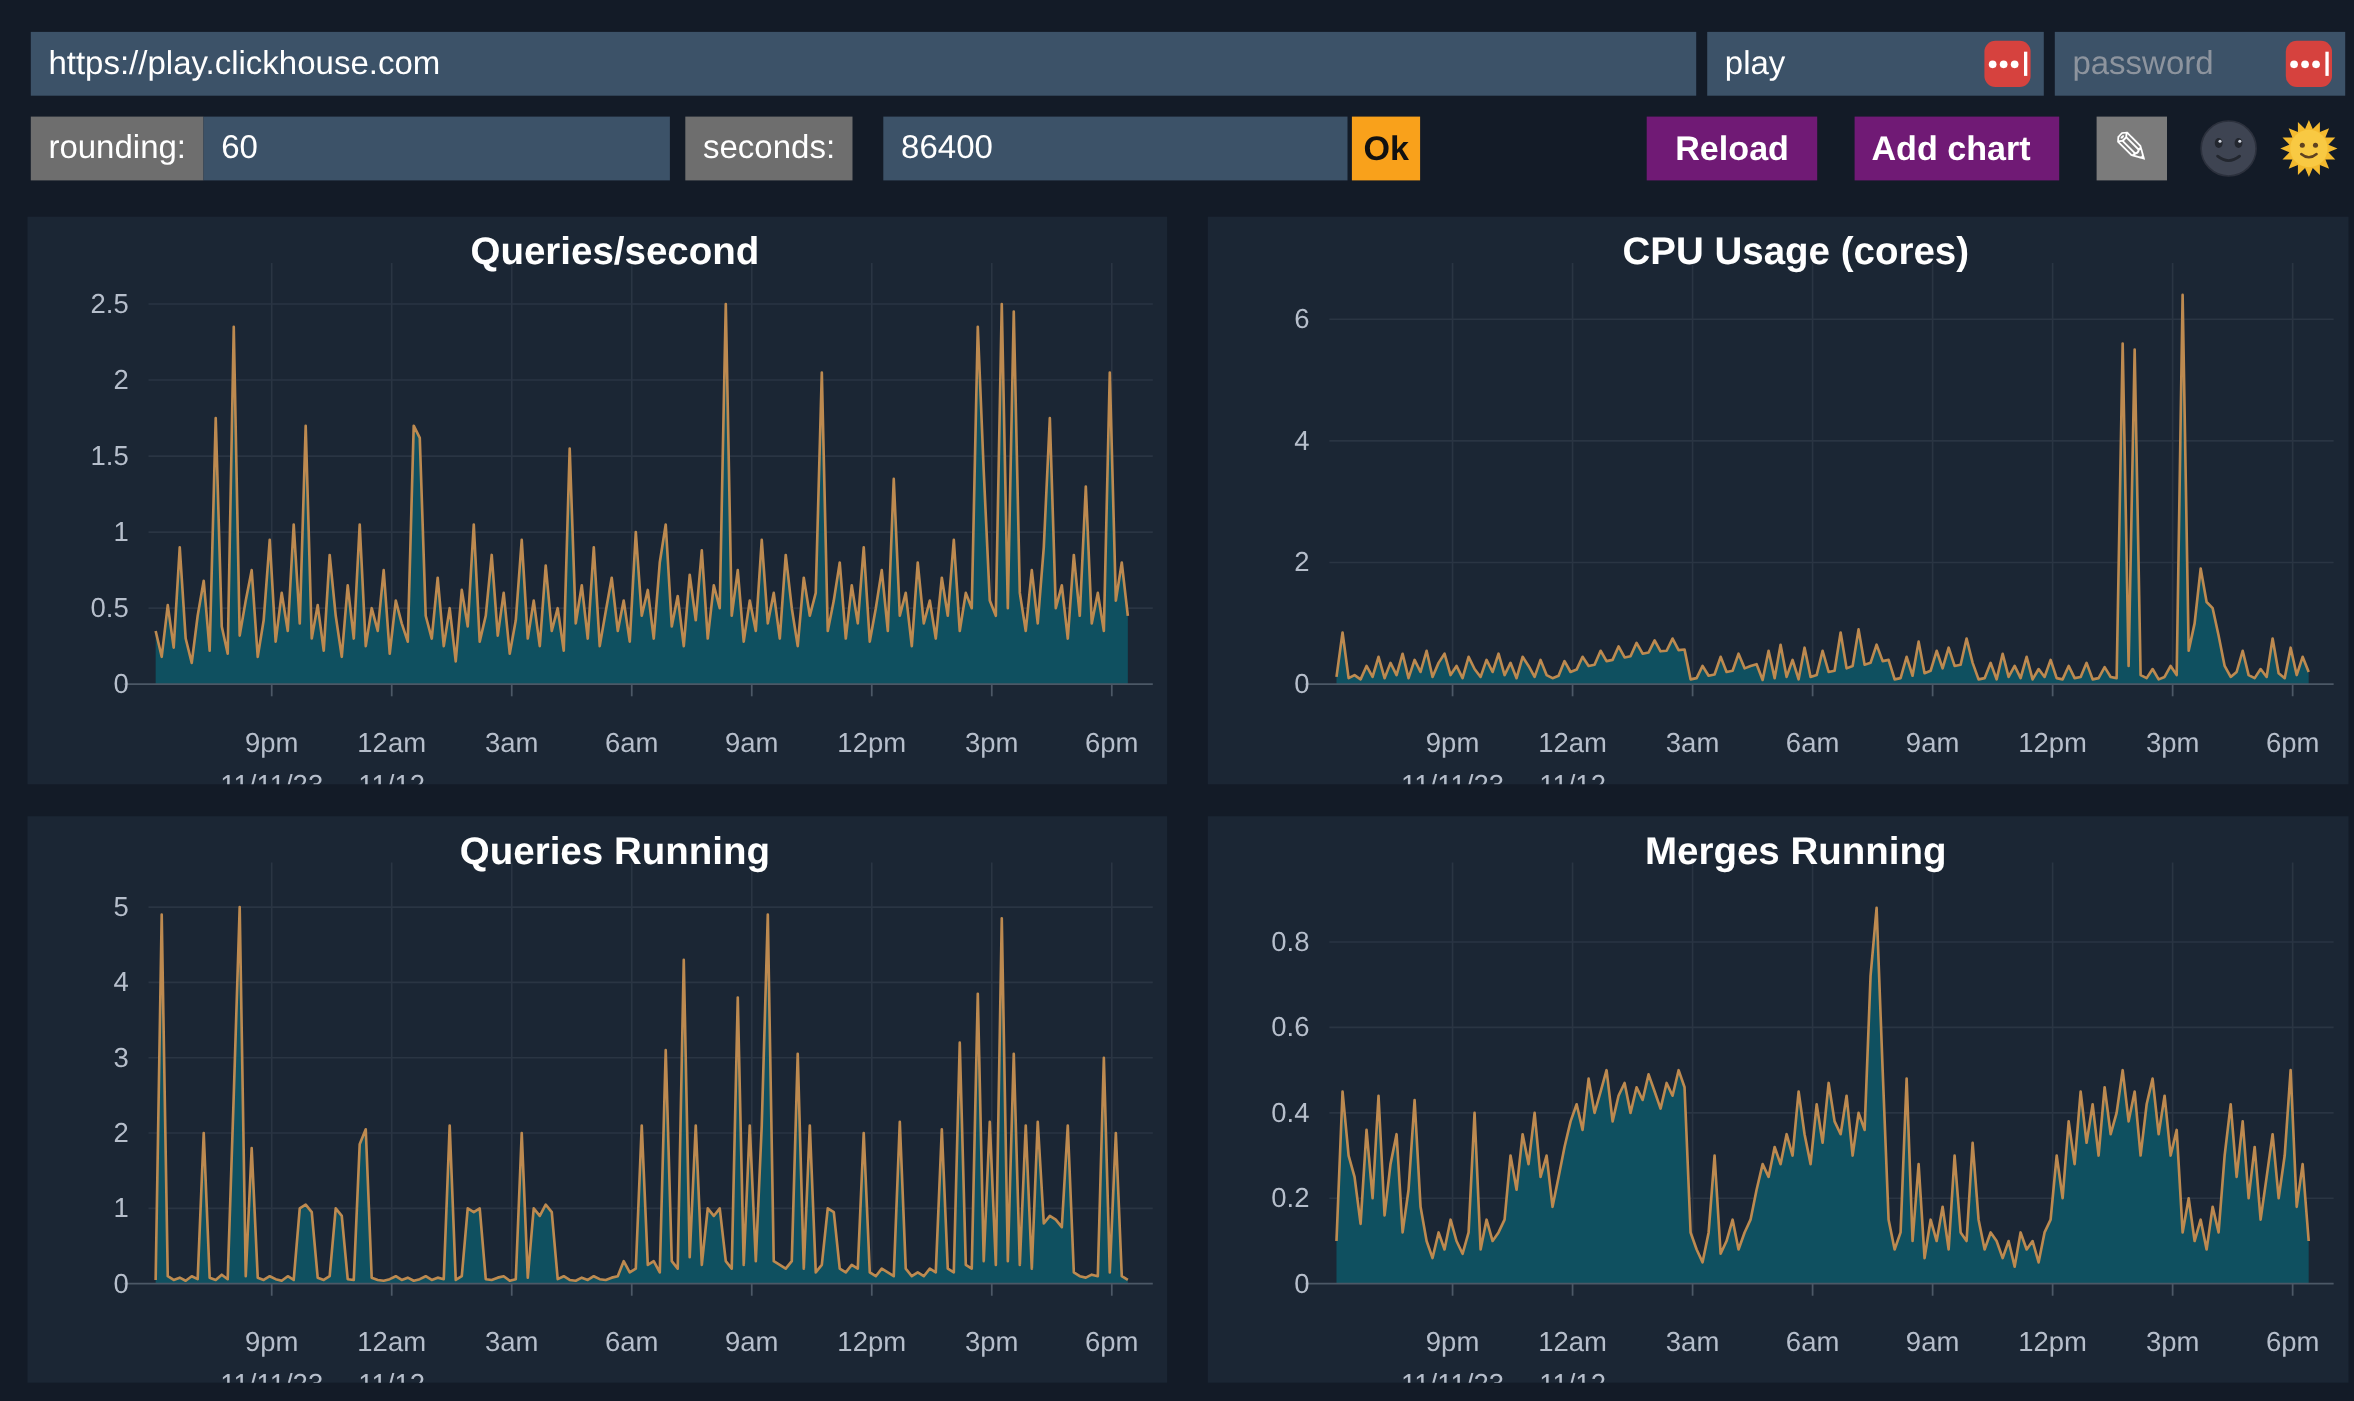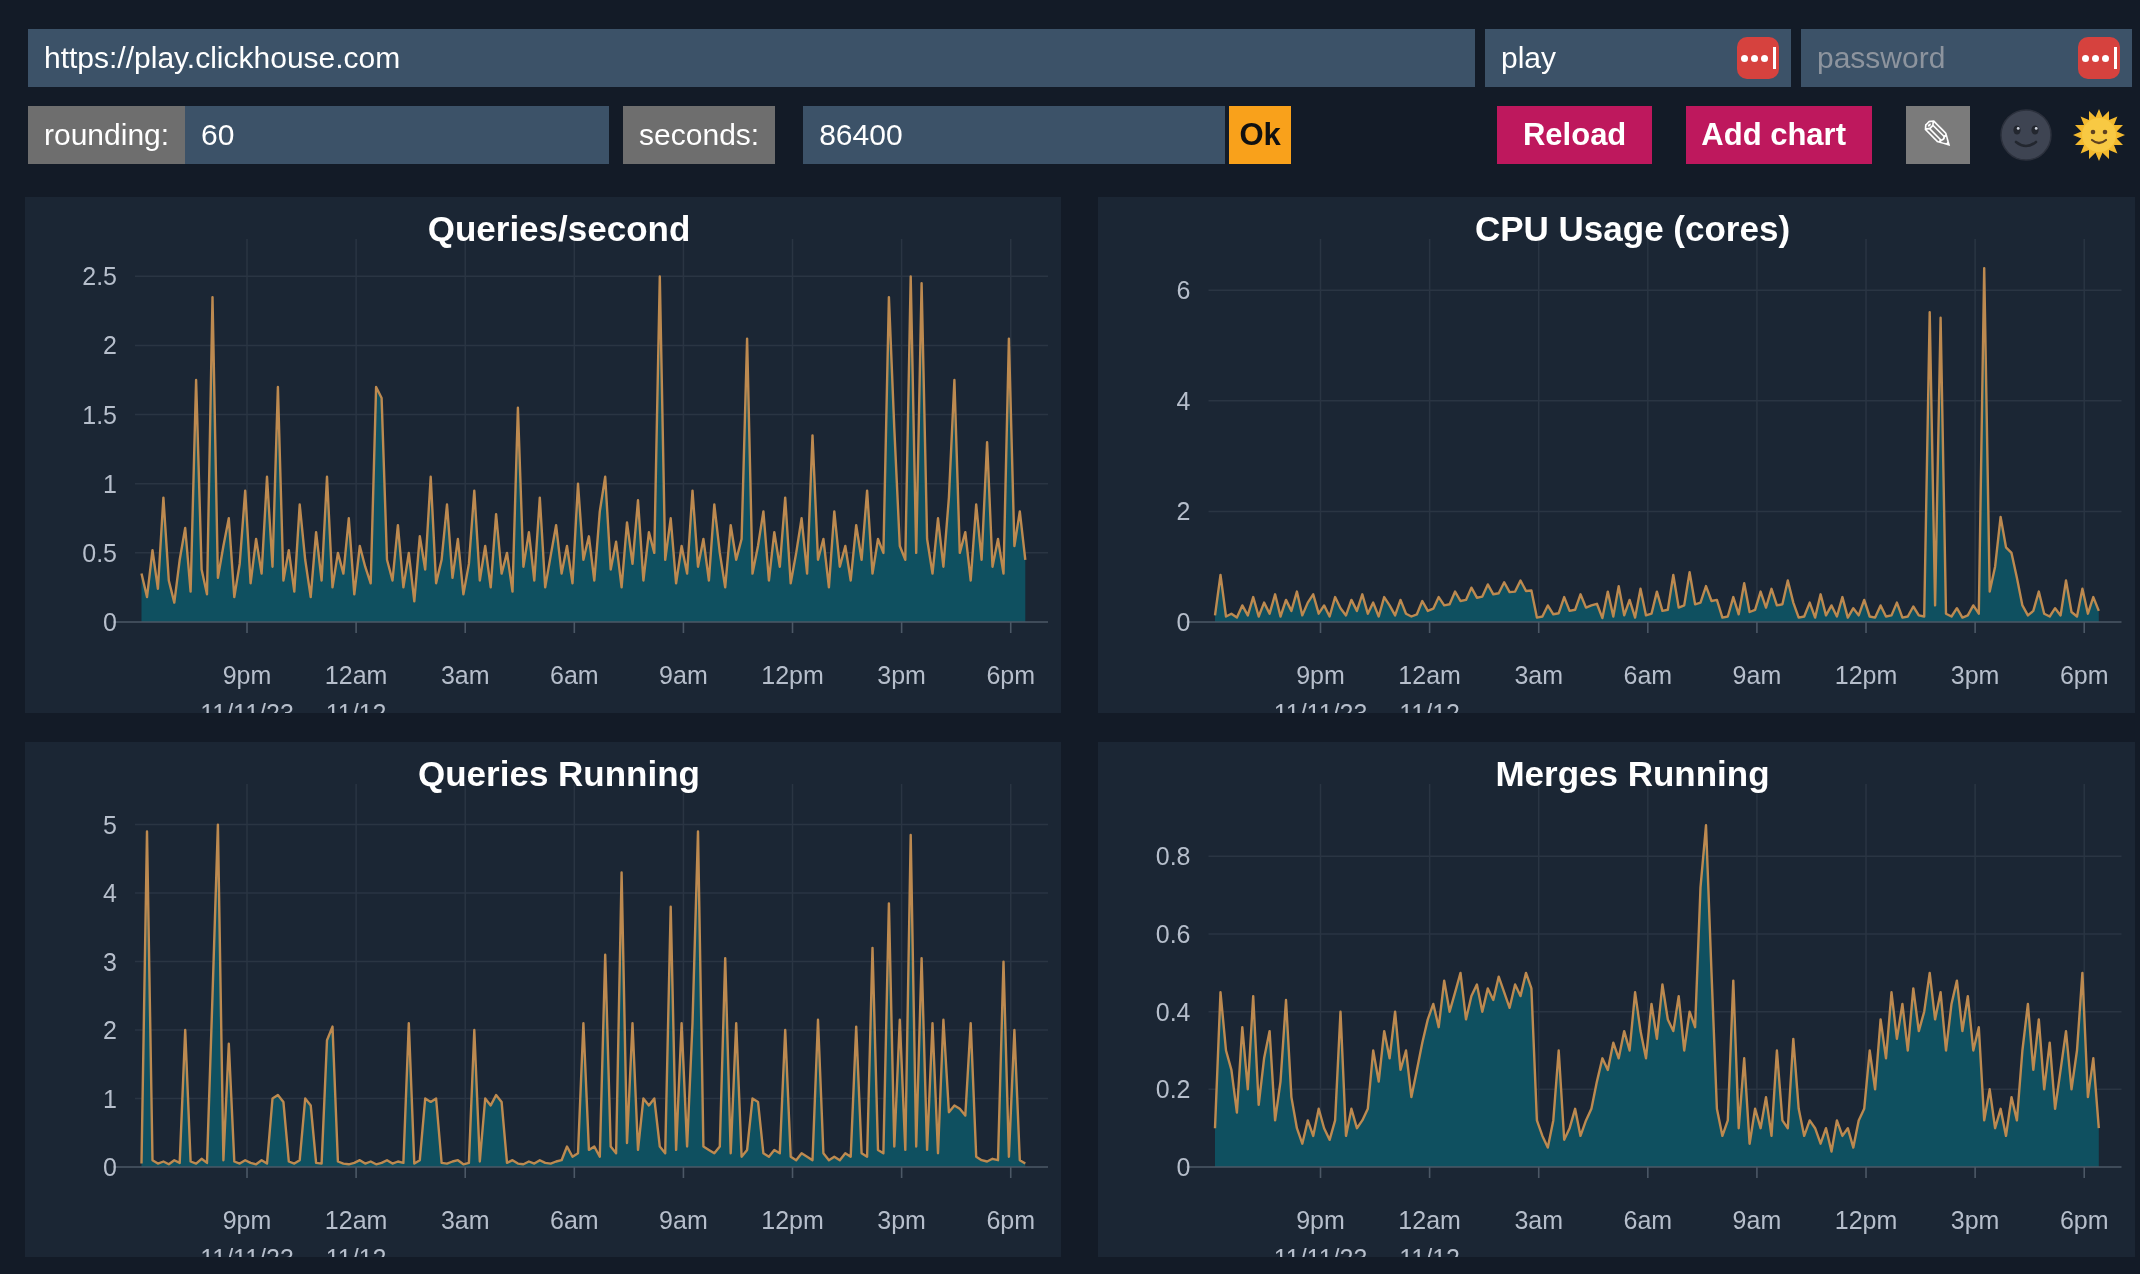--- a/index.html
+++ b/index.html
@@ -10,40 +10,40 @@
   .row1 { display:flex; margin:29px 8px 0 28px; gap:10px; height:58px; }
   .text-input { background:#3c5268; border:none; outline:none; color:#ffffff;
                 font-size:30px; font-family:"Liberation Sans", sans-serif;
                 padding:4px 16px; height:100%; }
   .text-input::placeholder { color:#8d949e; }
   .url-wrap { flex:1; position:relative; }
   .url-wrap input { width:100%; }
   .cred-wrap { position:relative; }
   .cred-wrap input { width:100%; padding-right:62px; }
   .user-wrap { width:306px; }
-  .pass-wrap { width:331px; }
+  .pass-wrap { width:264px; }
   .lp-icon { position:absolute; right:12px; top:50%; transform:translateY(-50%);
              width:42px; height:42px; background:#d6423e; border-radius:10px;
              display:flex; align-items:center; justify-content:center; gap:3px;
              cursor:pointer; }
   .lp-icon .dot { width:7px; height:7px; border-radius:50%; background:#ffffff; }
   .lp-icon .bar { width:3px; height:22px; background:#ffffff; margin-left:2px; }
 
   .row2 { display:flex; margin:19px 14px 0 28px; height:58px; align-items:stretch; }
   .field-label { background:#6e6e6e; color:#ffffff; font-size:30px;
                  display:flex; align-items:center; padding:0 16px; }
   .rounding-input { width:424px; }
   .seconds-input { width:422px;margin-left:28px; }
   .spacer14 { width:14px; }
   .spacer4  { width:4px; }
   .ok-btn { width:62px; background:#f9a11b; color:#111111; font-weight:bold;
             font-size:31px; border:none; cursor:pointer;
             font-family:Liberation Sans, sans-serif; }
   .flex-gap { flex:1; }
-  .gray-btn { background:#be185d; color:#ffffff; font-weight:bold; font-size:31px;
+  .gray-btn { background:#701a75; color:#ffffff; font-weight:bold; font-size:31px;
               border:none; cursor:pointer; padding:0 26px;
               font-family:"Liberation Sans", sans-serif; }
   .reload-btn { margin-right:34px; }
   .addchart-btn { margin-right:34px;padding-left:15px; }
   .edit-btn { width:64px; padding:0; display:flex; align-items:center;
               justify-content:center; background:#7b7b7b; border:none; cursor:pointer;
               margin-right:30px; }
   .edit-btn span { color:#ffffff; font-size:40px;
                    font-family:"DejaVu Sans", sans-serif; }
   .emoji-btn { background:none; border:none; cursor:pointer; padding:0;

